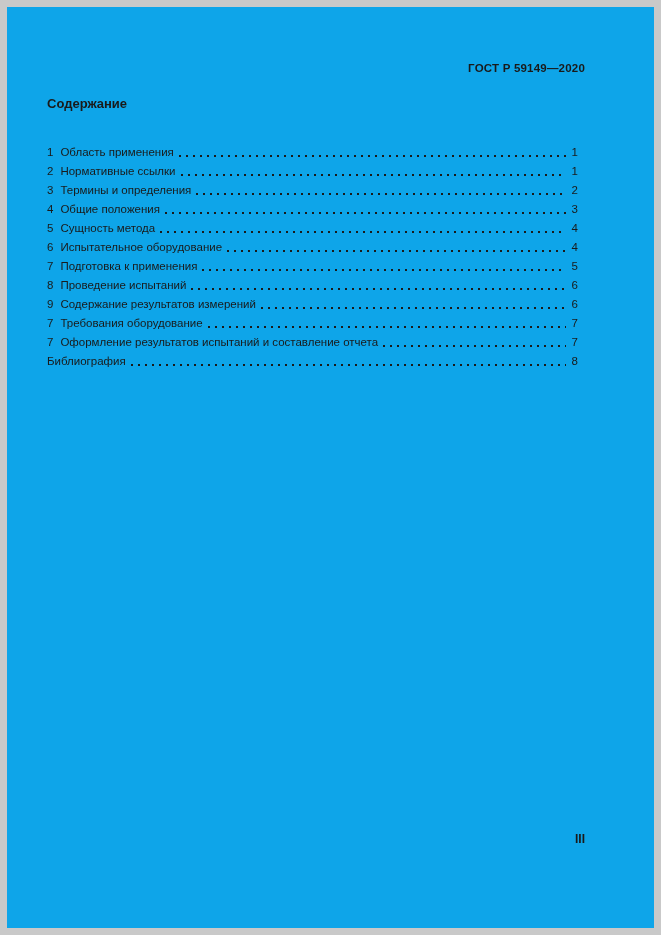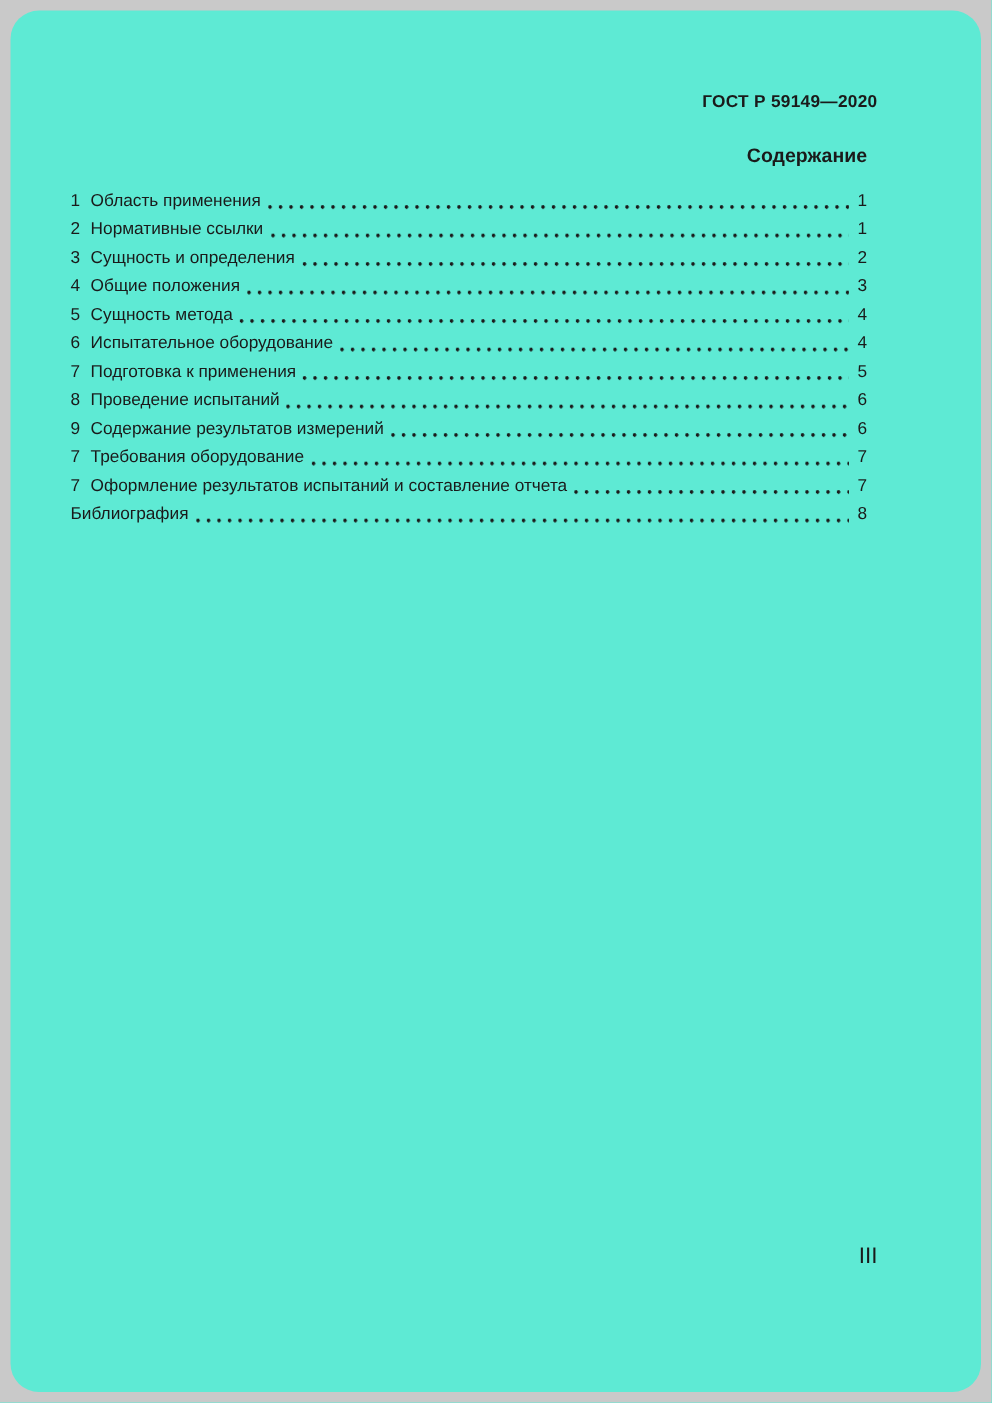--- a/index.html
+++ b/index.html
@@ -13,39 +13,38 @@
     font-family: "Liberation Sans", "DejaVu Sans", sans-serif;
     color: #1a1a1a;
     position: relative;
   }
   .sheet {
     position: absolute;
     left: 7px;
     top: 7px;
     right: 7px;
     bottom: 7px;
-    background: #5eead4;
-    border-radius: 19px;
+    background: #0ea5e9;
   }
   .doc-header {
     margin-top: 51px;
     padding-right: 69px;
     text-align: right;
   }
   .doc-code {
     font-size: 11.5px;
     font-weight: bold;
     letter-spacing: 0.2px;
   }
   .toc-content {
     padding: 0 76px 0 40px;
   }
   .toc-title {
-    margin: 20px 0 14px 0;
-    text-align: right;
+    margin: 20px 0 32px 0;
+    text-align: left;
     font-size: 13px;
     font-weight: bold;
   }
   .toc-list {
     margin-top: 10px;
   }
   .toc-row {
     display: flex;
     align-items: baseline;
     font-size: 11.5px;
@@ -76,21 +75,22 @@
   }
   .toc-page {
     flex: 0 0 auto;
     min-width: 10px;
     text-align: right;
   }
   .doc-footer {
     position: absolute;
     right: 69px;
     bottom: 82px;
-    font-size: 15px;
+    font-size: 12px;
+    font-weight: bold;
   }
 </style>
 </head>
 <body>
 
 <div class="sheet">
 
   <div class="doc-header">
     <span class="doc-code">ГОСТ Р 59149—2020</span>
   </div>
@@ -106,21 +106,21 @@
           <span class="toc-page">1</span>
         </div>
         <div class="toc-row">
           <span class="toc-num">2</span>
           <span class="toc-label">Нормативные ссылки</span>
           <span class="toc-leader"></span>
           <span class="toc-page">1</span>
         </div>
         <div class="toc-row">
           <span class="toc-num">3</span>
-          <span class="toc-label">Сущность и определения</span>
+          <span class="toc-label">Термины и определения</span>
           <span class="toc-leader"></span>
           <span class="toc-page">2</span>
         </div>
         <div class="toc-row">
           <span class="toc-num">4</span>
           <span class="toc-label">Общие положения</span>
           <span class="toc-leader"></span>
           <span class="toc-page">3</span>
         </div>
         <div class="toc-row">

